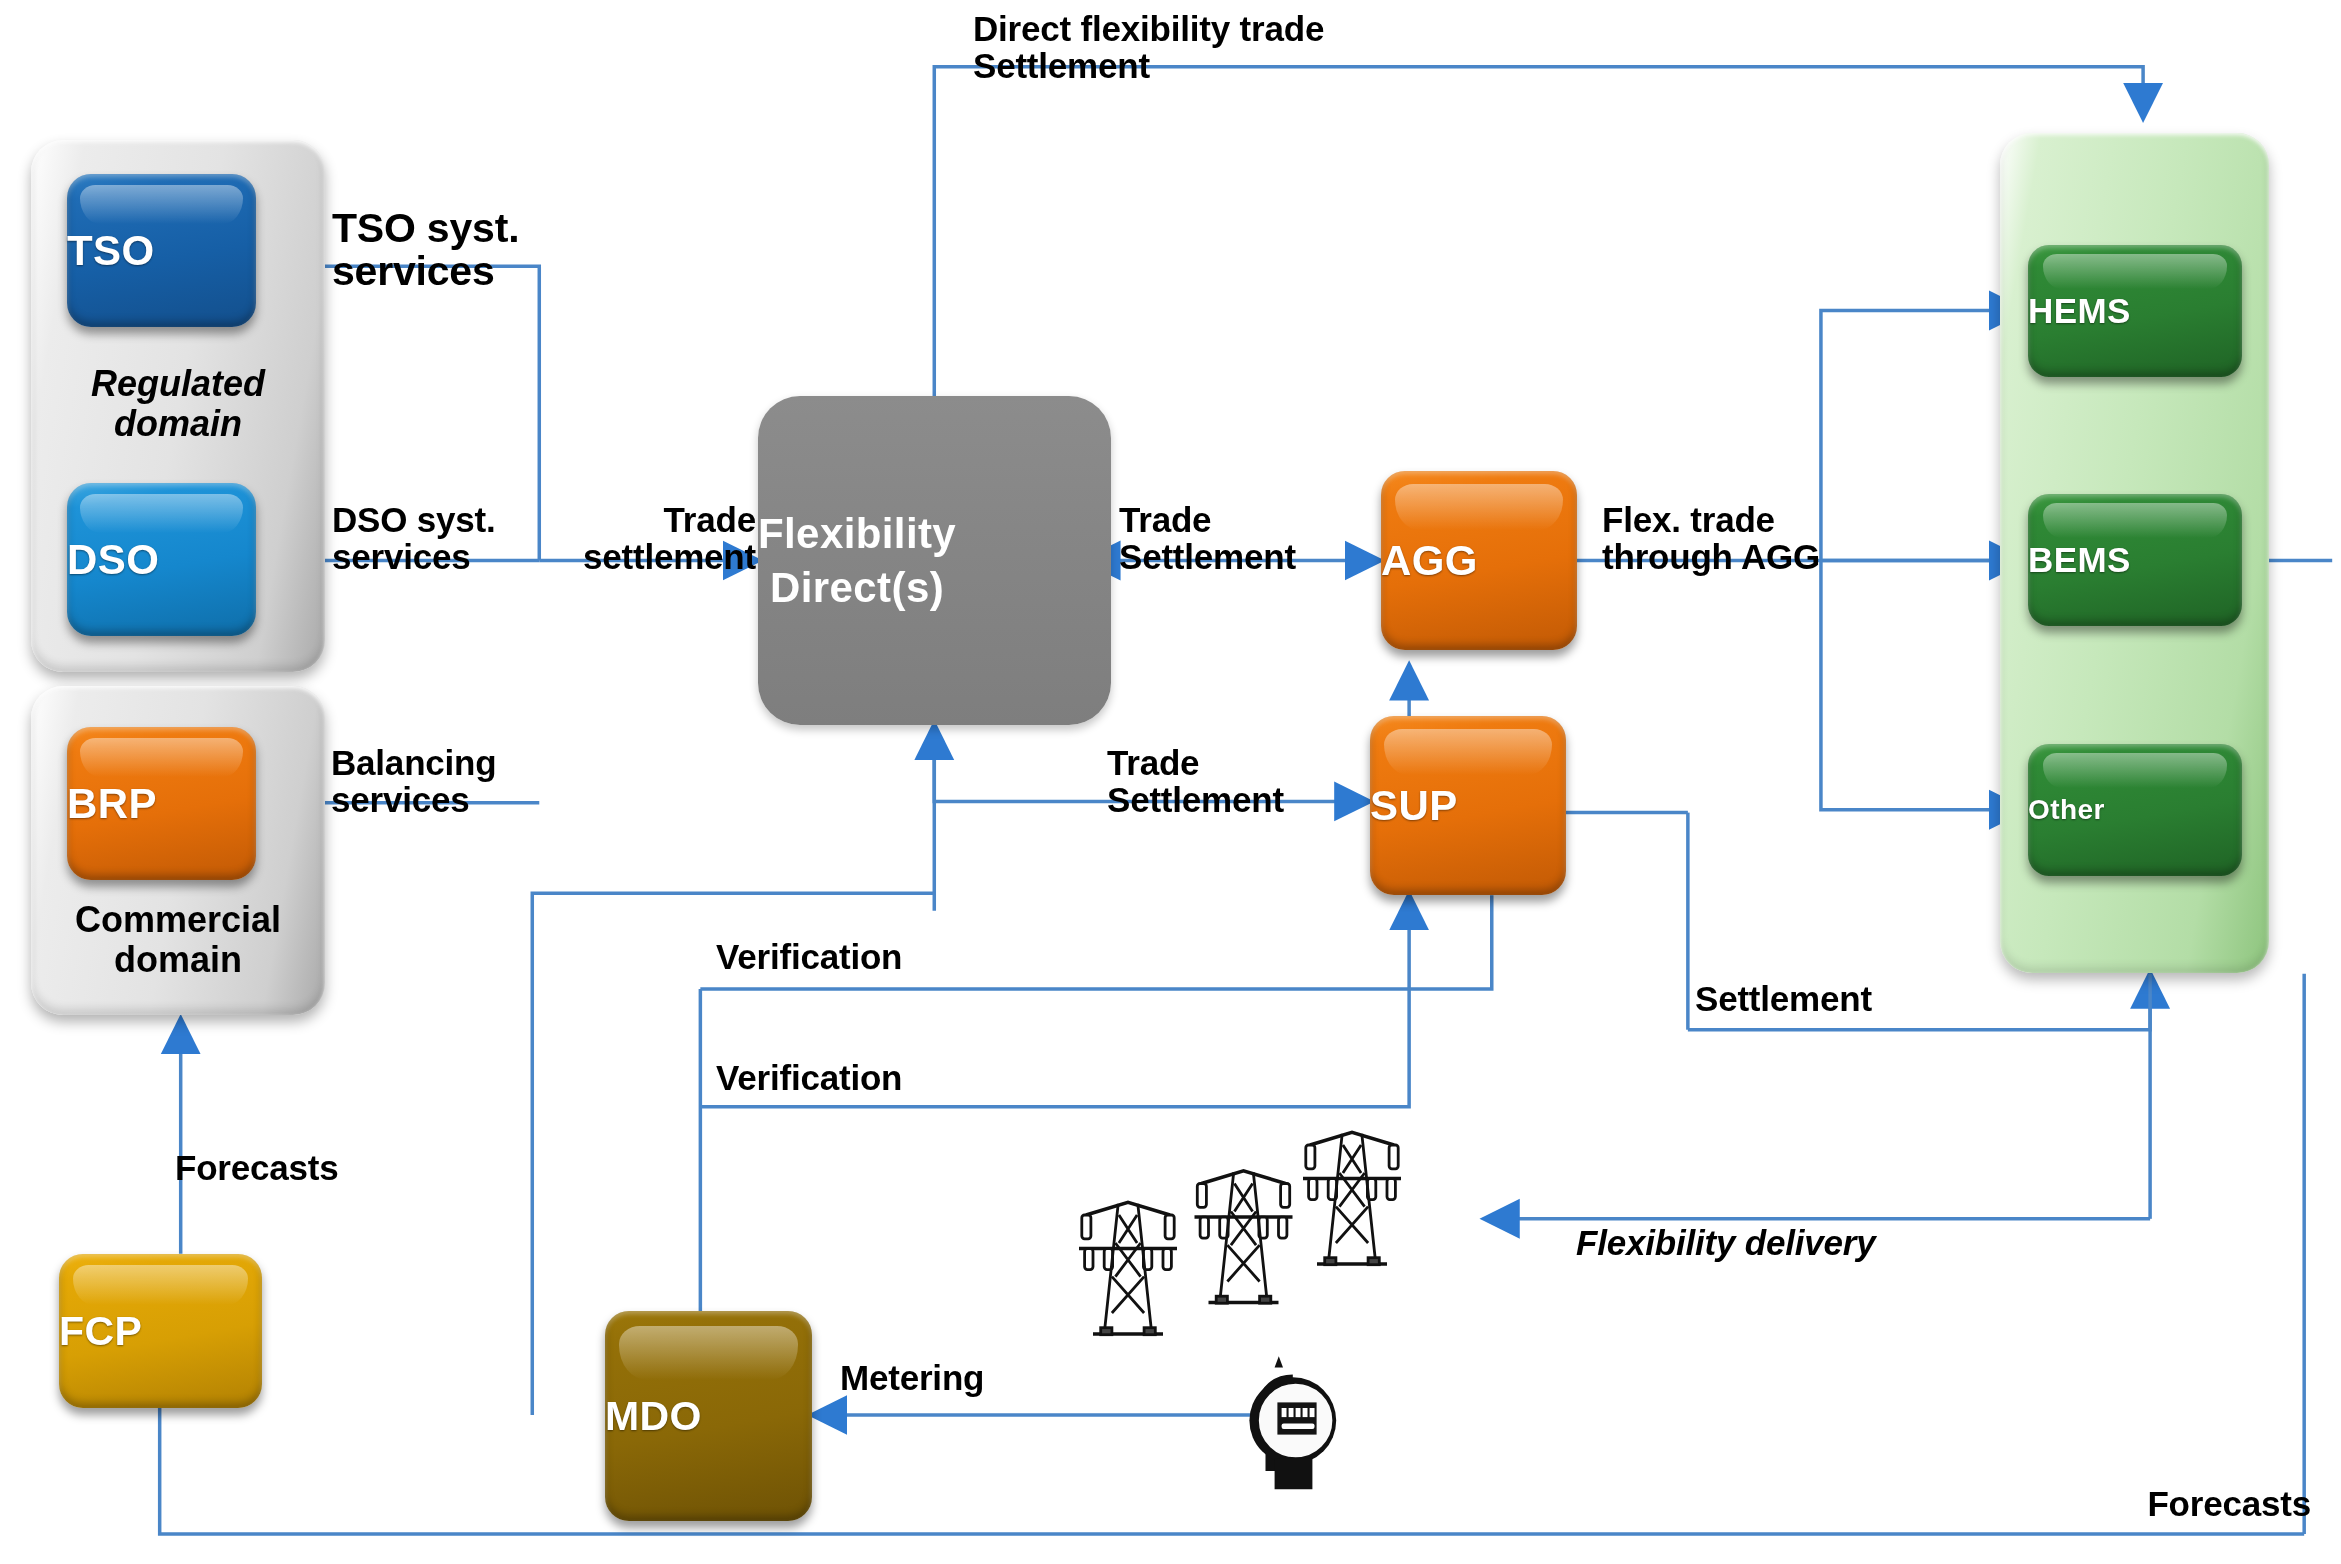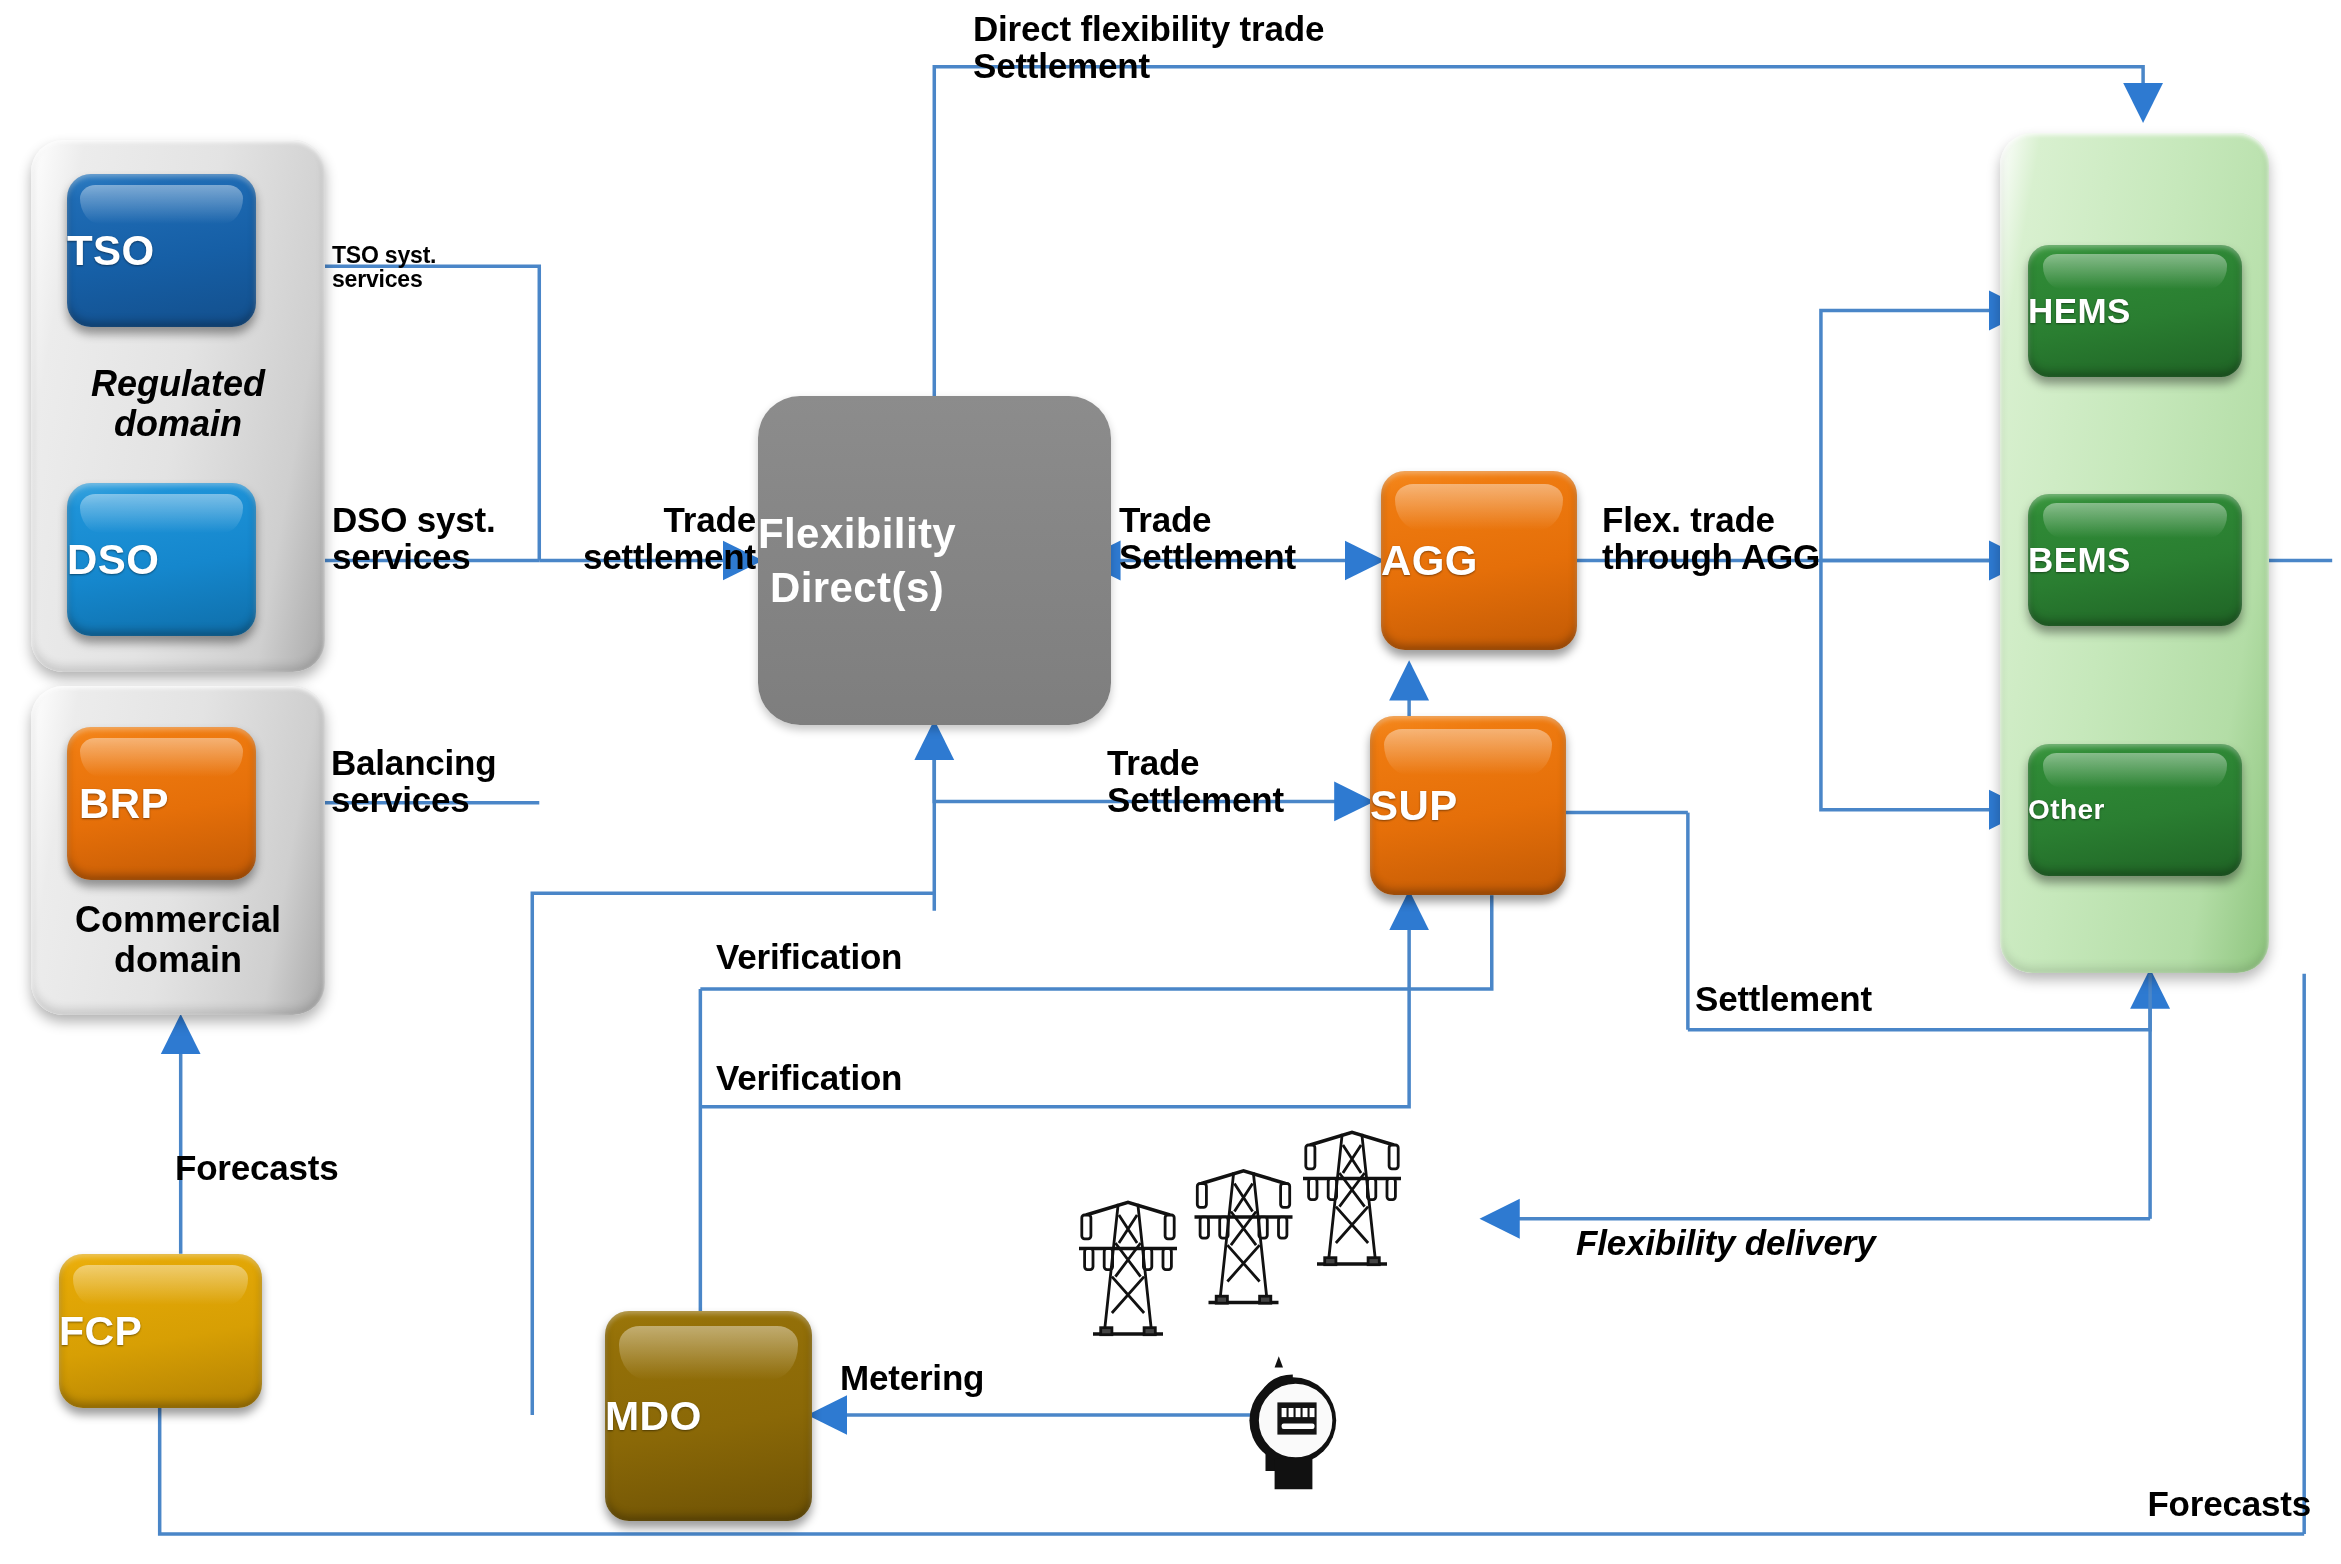--- a/index.html
+++ b/index.html
@@ -176,21 +176,21 @@
   </div>
 
   <div class="domain-caption" style="left:31px;top:364px;width:294px;font-size:36px;white-space:pre-line;font-style:italic;">Regulated
 domain</div>
 
   <div class="node n-dso" style="left:67px;top:483px;width:189px;height:153px;font-size:42px;">
     <span class="cap"></span>
     <span>DSO</span>
   </div>
 
-  <div class="node n-orange" style="left:67px;top:727px;width:189px;height:153px;font-size:42px;padding-left:12px;">
+  <div class="node n-orange" style="left:67px;top:727px;width:189px;height:153px;font-size:42px;">
     <span class="cap"></span>
     <span>BRP</span>
   </div>
 
   <div class="domain-caption" style="left:24px;top:900px;width:308px;font-size:36px;white-space:pre-line;">Commercial
 domain</div>
 
   <div class="node n-market" style="left:758px;top:396px;width:353px;height:329px;font-size:42px;white-space:pre-line;line-height:1.28;">
     <span>Flexibility
 Direct(s)</span>
@@ -227,21 +227,21 @@
   </div>
 
   <div class="node n-green" style="left:2028px;top:744px;width:214px;height:132px;font-size:28px;border-radius:21px;">
     <span class="cap"></span>
     <span>Other</span>
   </div>
 
   <div class="elabel" style="left:973px;top:9.8px;font-size:35px;">Direct flexibility trade
 Settlement</div>
 
-  <div class="elabel" style="left:332px;top:207px;font-size:23px;margin-top:36px;">TSO syst.
+  <div class="elabel" style="left:332px;top:207px;font-size:41px;">TSO syst.
 services</div>
 
   <div class="elabel" style="left:332px;top:501px;font-size:35px;">DSO syst.
 services</div>
 
   <div class="elabel" style="left:331px;top:744px;font-size:35px;">Balancing
 services</div>
 
   <div class="elabel r" style="left:455px;top:501px;width:301px;font-size:35px;">Trade
 settlement</div>

